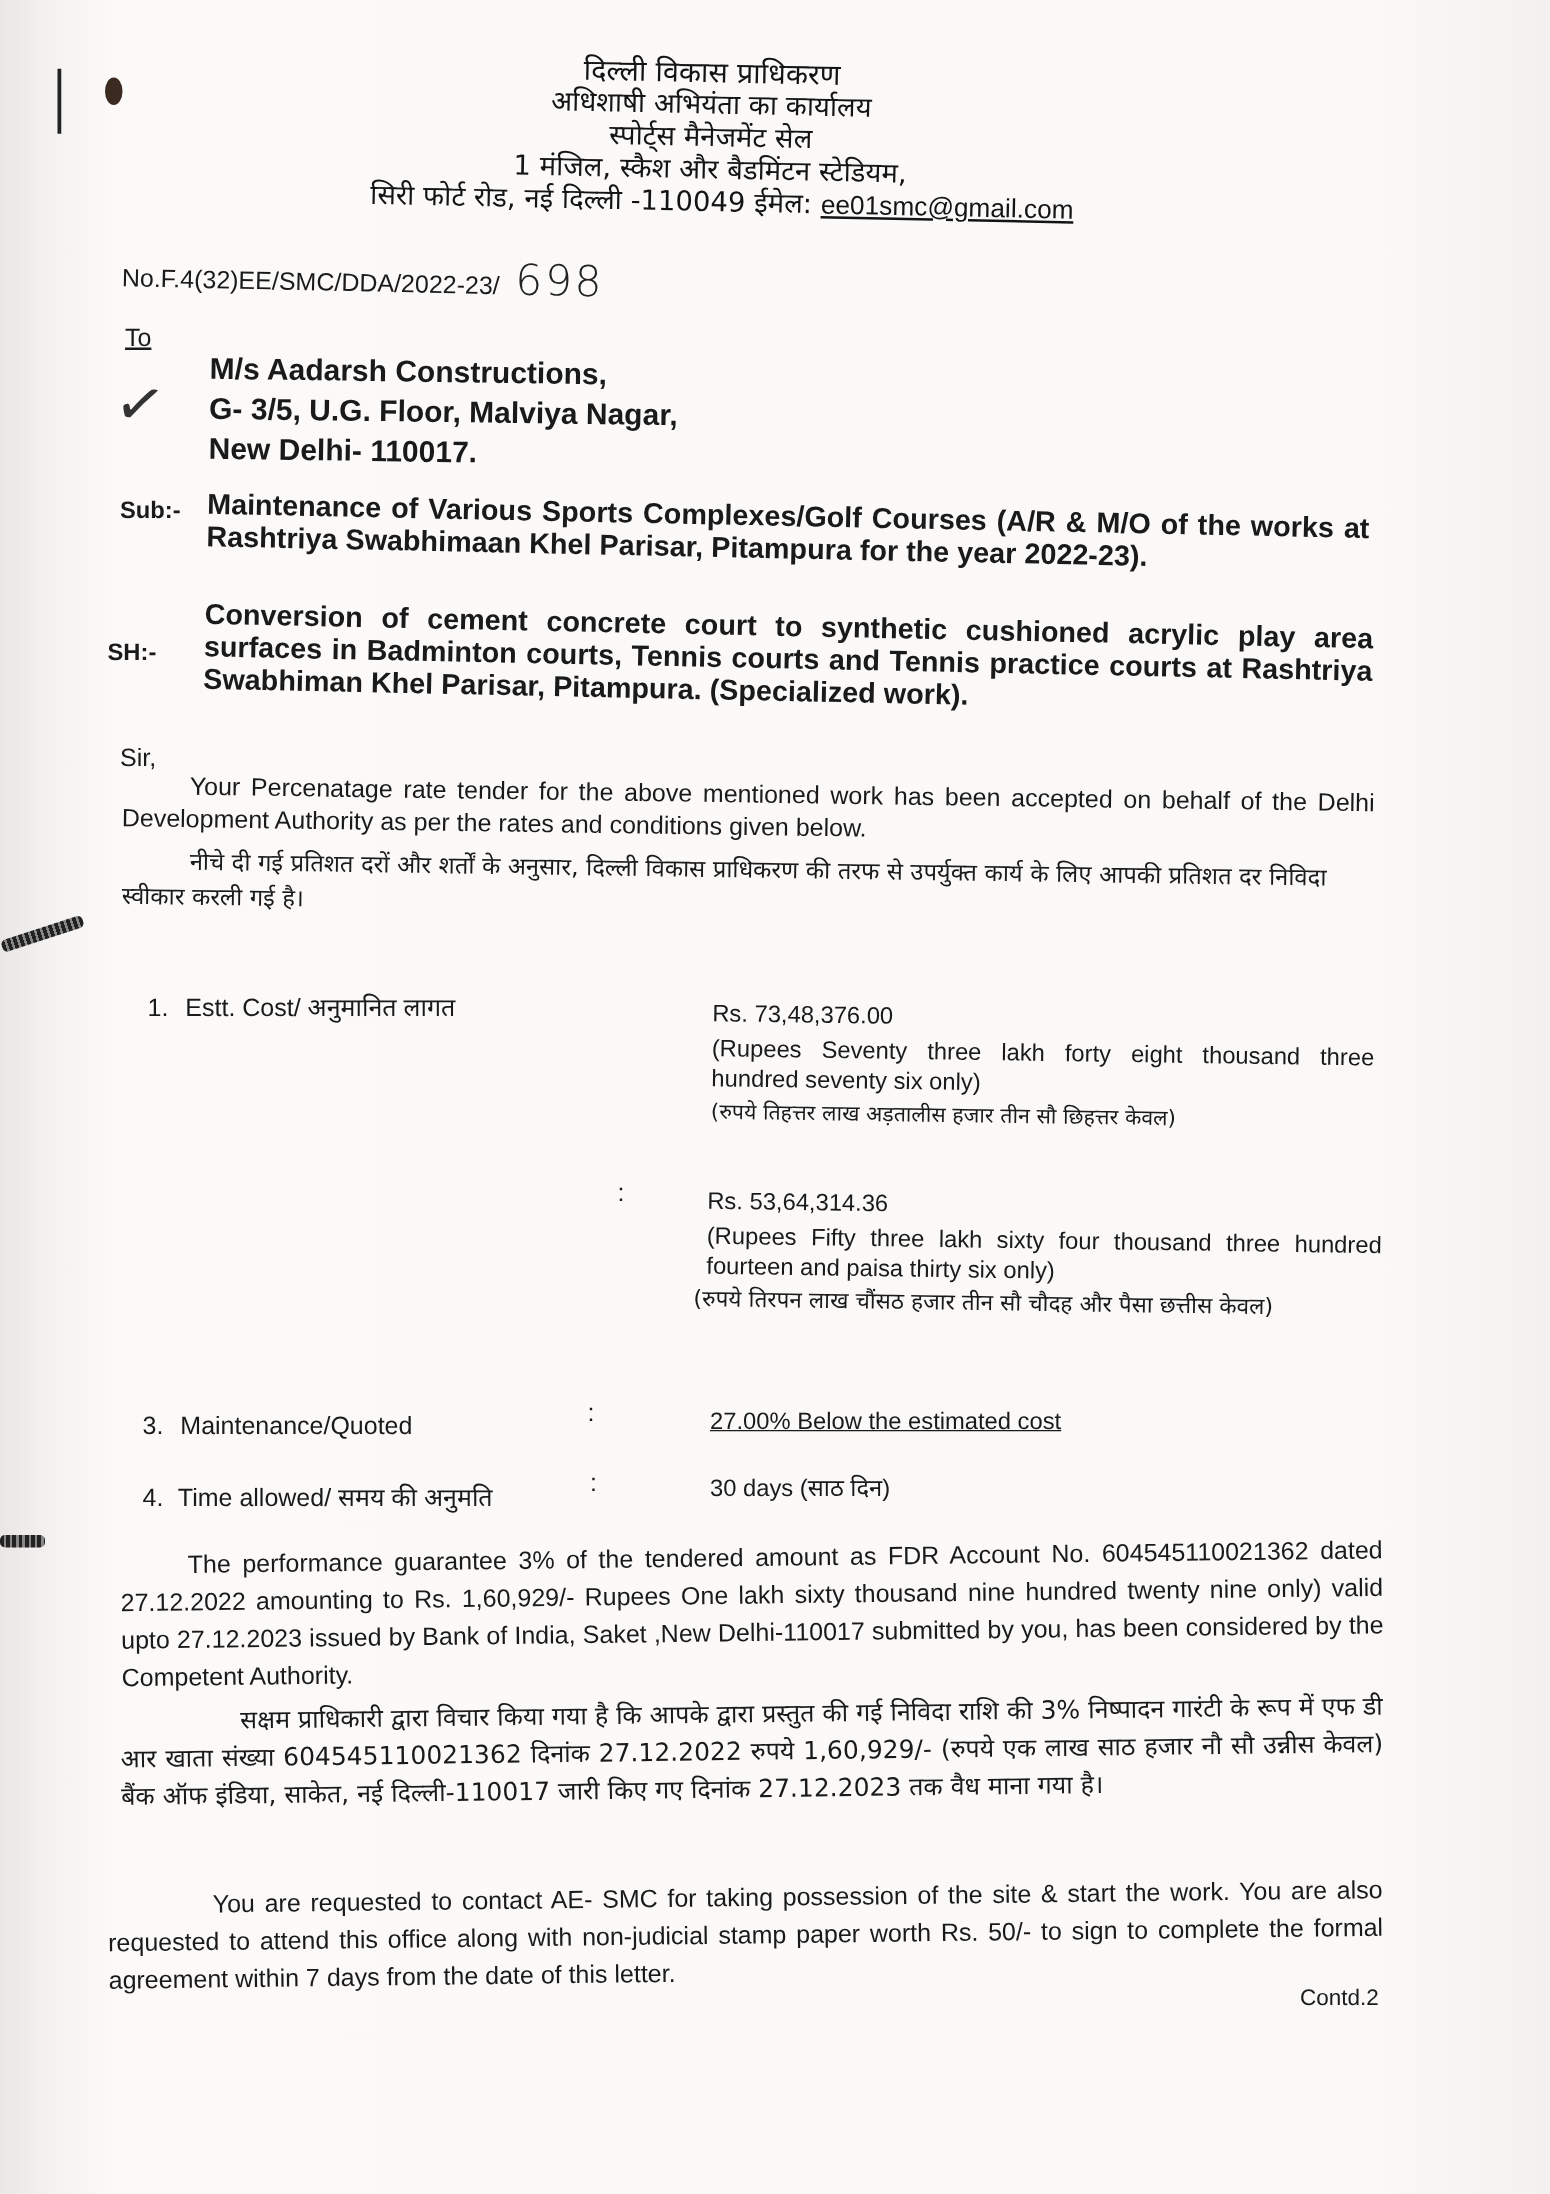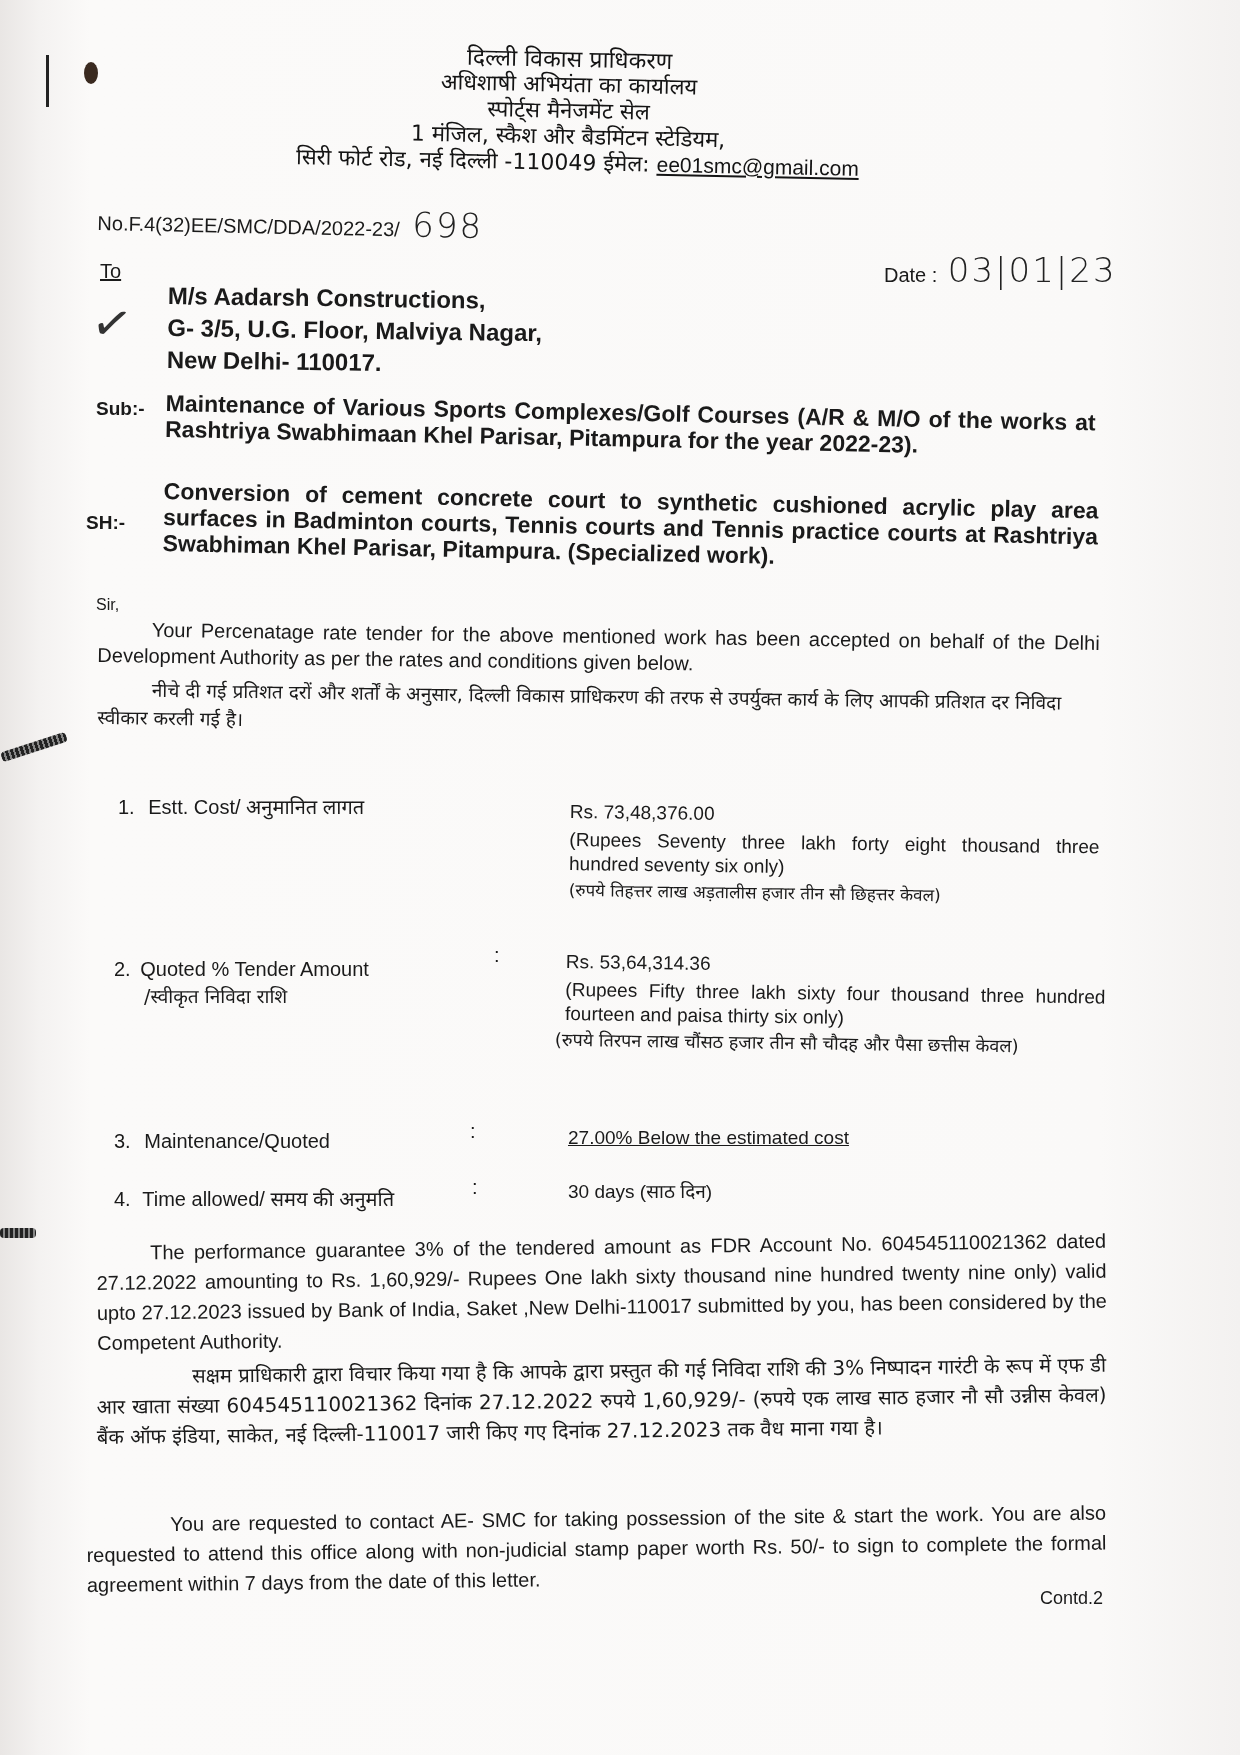--- a/index.html
+++ b/index.html
@@ -51,57 +51,49 @@
       <span>सिरी फोर्ट रोड, नई दिल्ली -110049 ईमेल:</span>
       <span class="underline" style="font-family:'Liberation Sans',sans-serif;font-size:21px;">ee01smc@gmail.com</span>
     </div>
   </div>
 
   <div class="abs tilt1" style="left:98px;top:198px;">
     <span class="ref">No.F.4(32)EE/SMC/DDA/2022-23/</span>
     <span class="hand" style="margin-left:8px;">698</span>
   </div>
 
-  <div class="abs" style="left:884px;top:250px;">
-    <span class="ref">Date :</span>
-    <span class="hand" style="margin-left:6px;">03|01|23</span>
-  </div>
 
   <div class="abs ref" style="left:100px;top:260px;text-decoration:underline;">To</div>
   <div class="abs" style="left:92px;top:295px;font-size:48px;color:#333;transform:rotate(10deg);">✓</div>
   <div class="abs addr tilt2" style="left:168px;top:280px;">
     <div>M/s Aadarsh Constructions,</div>
     <div>G- 3/5, U.G. Floor, Malviya Nagar,</div>
     <div>New Delhi- 110017.</div>
   </div>
 
   <div class="abs sublabel" style="left:96px;top:398px;">Sub:-</div>
   <div class="abs subtext tilt1" style="left:166px;top:390px;width:930px;">Maintenance of Various Sports Complexes/Golf Courses (A/R &amp; M/O of the works at Rashtriya Swabhimaan Khel Parisar, Pitampura for the year 2022-23).</div>
   <div class="abs sublabel" style="left:86px;top:512px;">SH:-</div>
   <div class="abs subtext tilt1" style="left:164px;top:478px;width:935px;">Conversion of cement concrete court to synthetic cushioned acrylic play area surfaces in Badminton courts, Tennis courts and Tennis practice courts at Rashtriya Swabhiman Khel Parisar, Pitampura. (Specialized work).</div>
 
-  <div class="abs" style="left:96px;top:596px;font-size:16px;">Sir,</div>
+  <div class="abs" style="left:96px;top:596px;font-size:20px;">Sir,</div>
 
   <div class="abs body-text tilt2" style="left:98px;top:616px;width:1002px;text-indent:54px;">Your Percenatage rate tender for the above mentioned work has been accepted on behalf of the Delhi Development Authority as per the rates and conditions given below.</div>
   <div class="abs hindi tilt2" style="left:98px;top:675px;width:1002px;text-indent:54px;">नीचे दी गई प्रतिशत दरों और शर्तों के अनुसार, दिल्ली विकास प्राधिकरण की तरफ से उपर्युक्त कार्य के लिए आपकी प्रतिशत दर निविदा स्वीकार करली गई है।</div>
 
   <div class="abs item-label" style="left:118px;top:778px;">
     <span>1.</span>
     <span style="margin-left:8px;">Estt. Cost/ अनुमानित लागत</span>
   </div>
   <div class="abs item-value tilt2" style="left:570px;top:800px;width:530px;">
     <div style="margin-bottom:4px;">Rs. 73,48,376.00</div>
     <div style="text-align:justify;">(Rupees Seventy three lakh forty eight thousand three hundred seventy six only)</div>
     <div class="hindi" style="font-size:17px;">(रुपये तिहत्तर लाख अड़तालीस हजार तीन सौ छिहत्तर केवल)</div>
   </div>
 
-  <div class="abs item-label" style="left:114px;top:940px;">
-    <div><span>2.</span> <span style="margin-left:4px;">Quoted % Tender Amount</span></div>
-    <div class="hindi" style="margin-left:30px;">/स्वीकृत निविदा राशि</div>
-  </div>
   <div class="abs colon" style="left:494px;top:944px;">:</div>
   <div class="abs item-value tilt2" style="left:566px;top:950px;width:540px;">
     <div style="margin-bottom:4px;">Rs. 53,64,314.36</div>
     <div style="text-align:justify;">(Rupees Fifty three lakh sixty four thousand three hundred fourteen and paisa thirty six only)</div>
     <div class="hindi" style="font-size:18px;margin-left:-10px;">(रुपये तिरपन लाख चौंसठ हजार तीन सौ चौदह और पैसा छत्तीस केवल)</div>
   </div>
 
   <div class="abs item-label" style="left:114px;top:1112px;">
     <span>3.</span>
     <span style="margin-left:8px;">Maintenance/Quoted</span>

